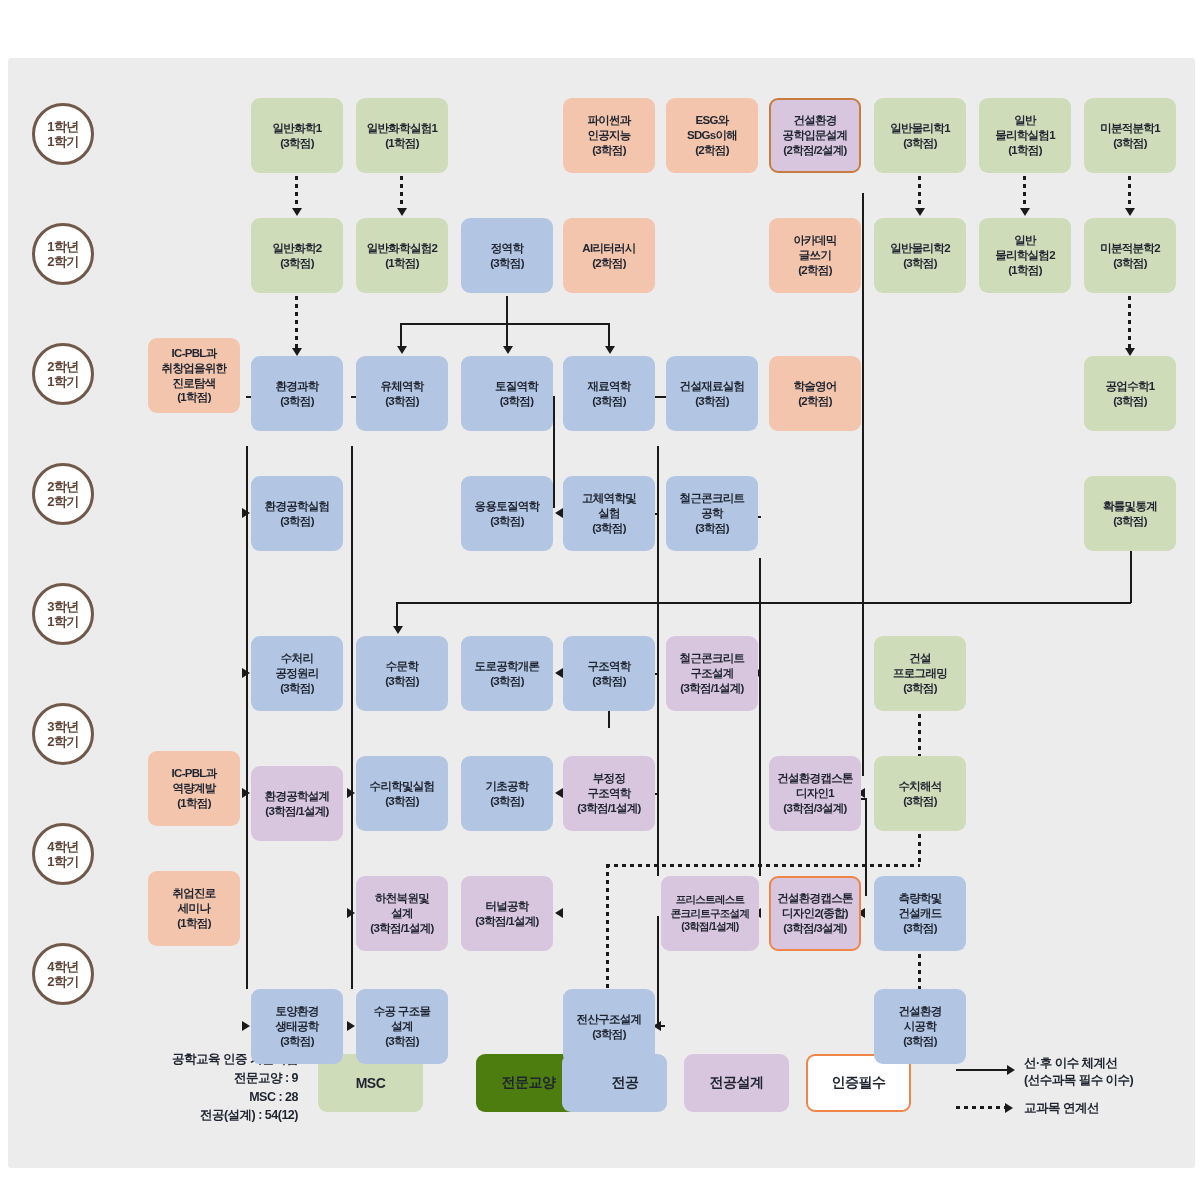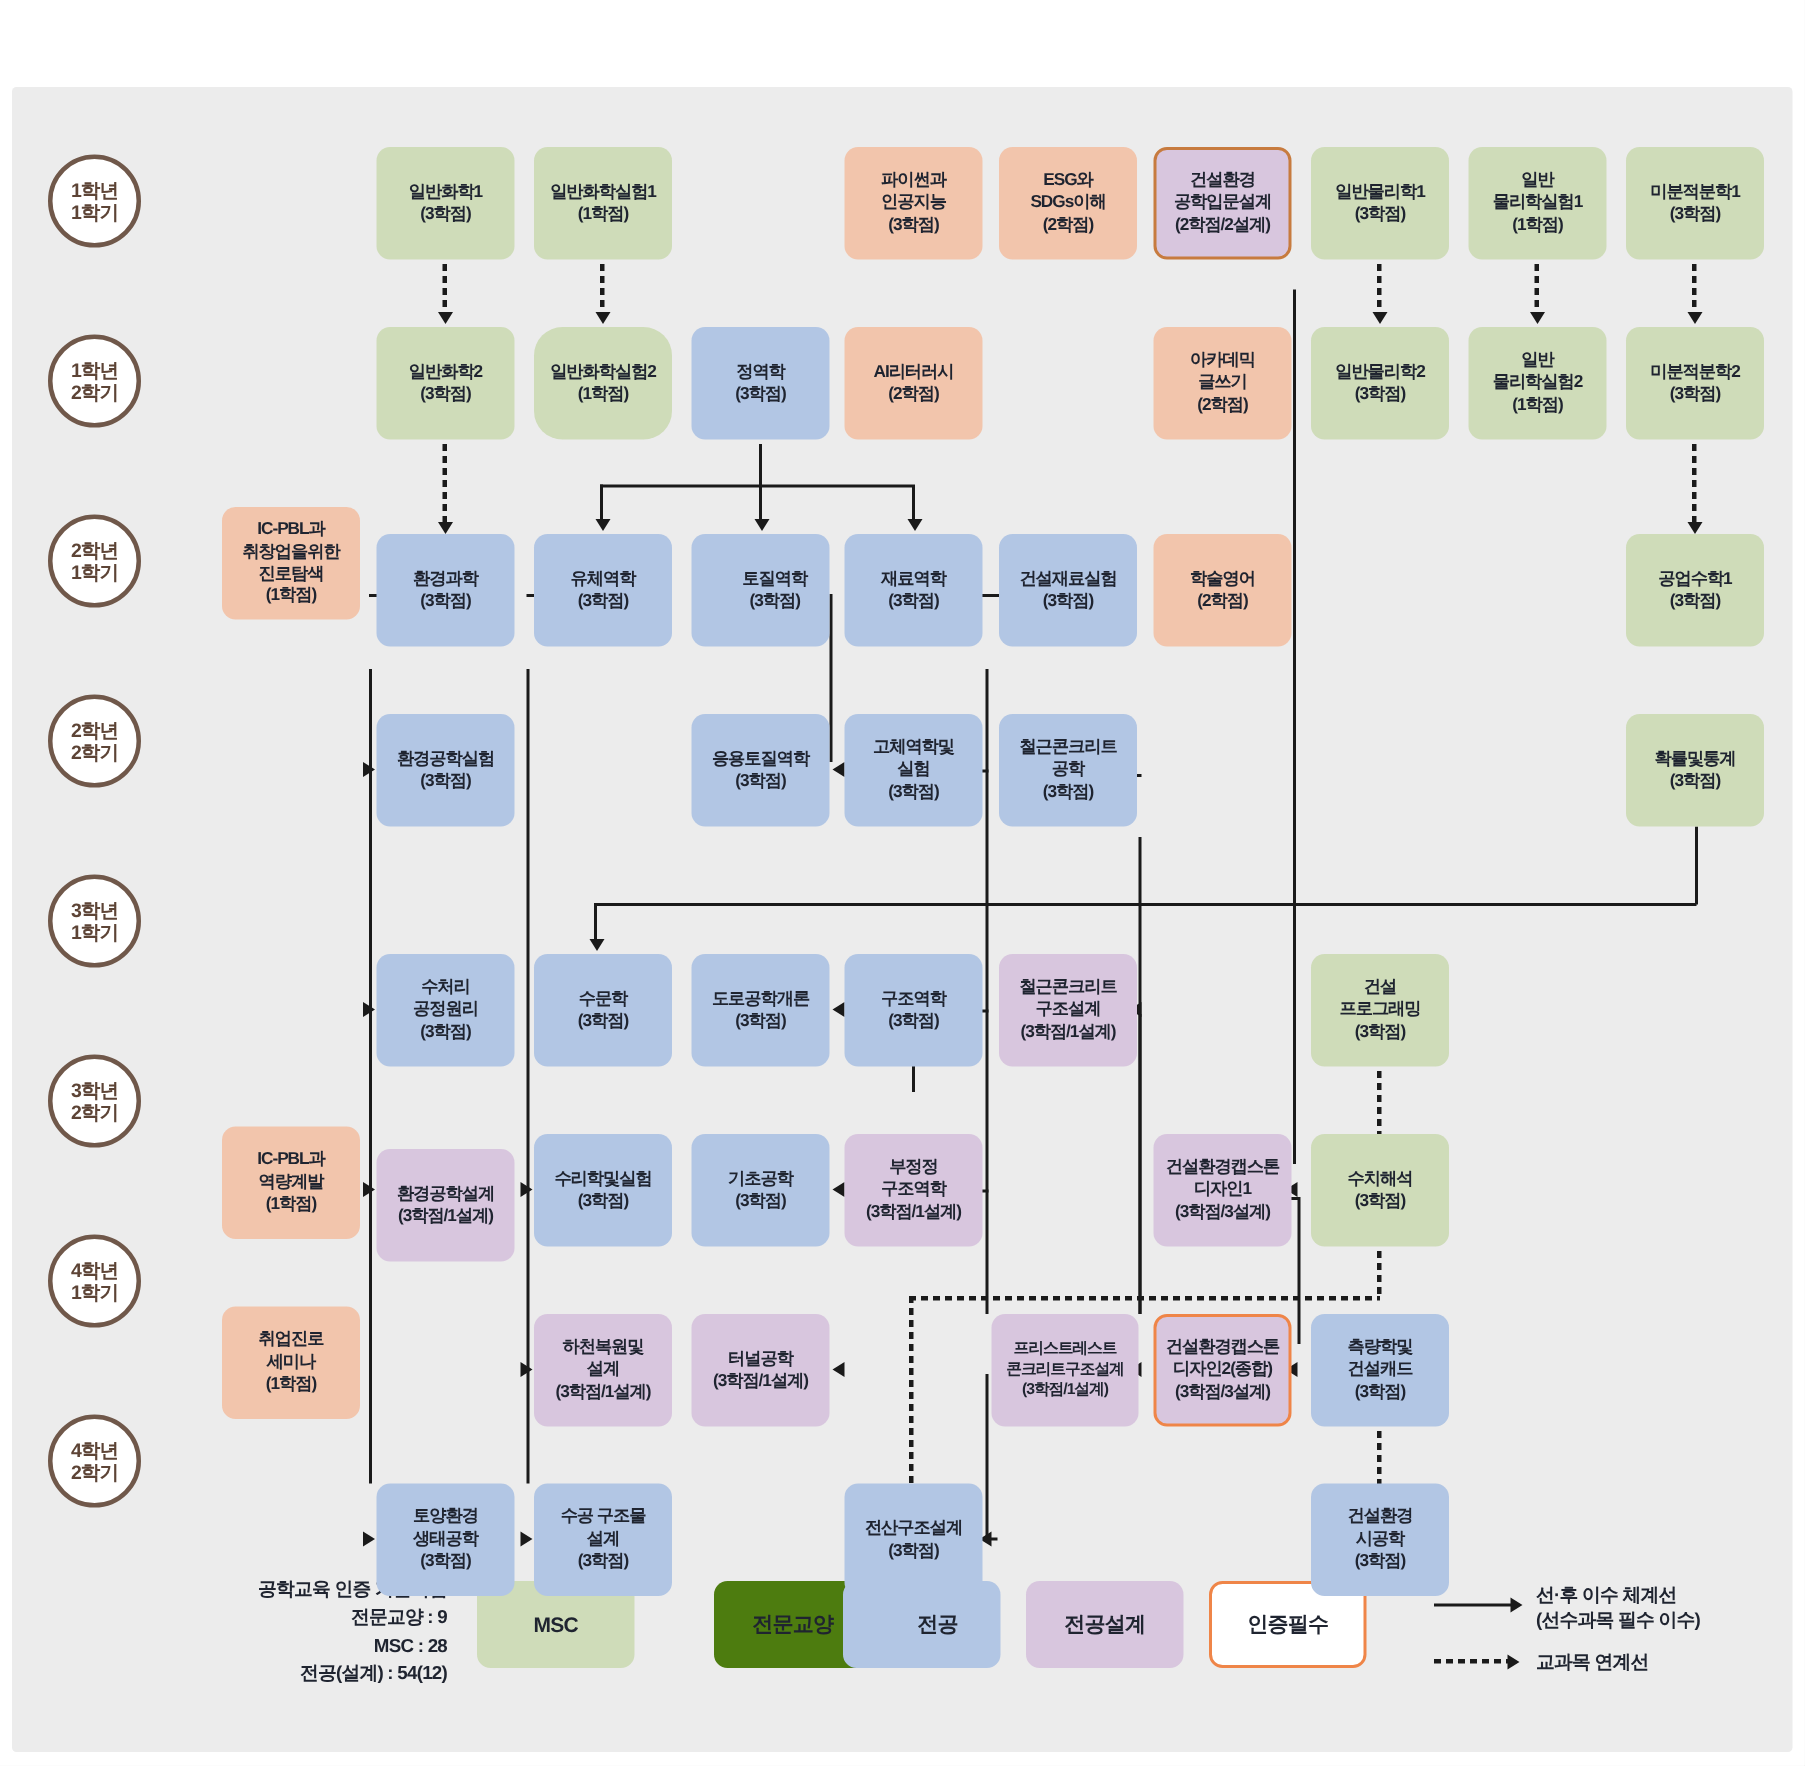--- a/index.html
+++ b/index.html
@@ -208,21 +208,21 @@
     <div class="arr arr-d" style="left:907px;top:150px;"></div>
     <div class="dot-v" style="left:1015px;top:118px;height:34px;"></div>
     <div class="arr arr-d" style="left:1012px;top:150px;"></div>
     <div class="dot-v" style="left:1120px;top:118px;height:34px;"></div>
     <div class="arr arr-d" style="left:1117px;top:150px;"></div>
 
     <div class="course c-msc" style="left:243px;top:160px;">
       <span class="nm">일반화학2</span>
       <span class="cr">(3학점)</span>
     </div>
-    <div class="course c-msc" style="left:348px;top:160px;border-radius:19px;">
+    <div class="course c-msc" style="left:348px;top:160px;">
       <span class="nm">일반화학실험2</span>
       <span class="cr">(1학점)</span>
     </div>
     <div class="course c-major" style="left:453px;top:160px;">
       <span class="nm">정역학</span>
       <span class="cr">(3학점)</span>
     </div>
     <div class="course c-liberal" style="left:555px;top:160px;">
       <span class="nm">AI리터러시</span>
       <span class="cr">(2학점)</span>

